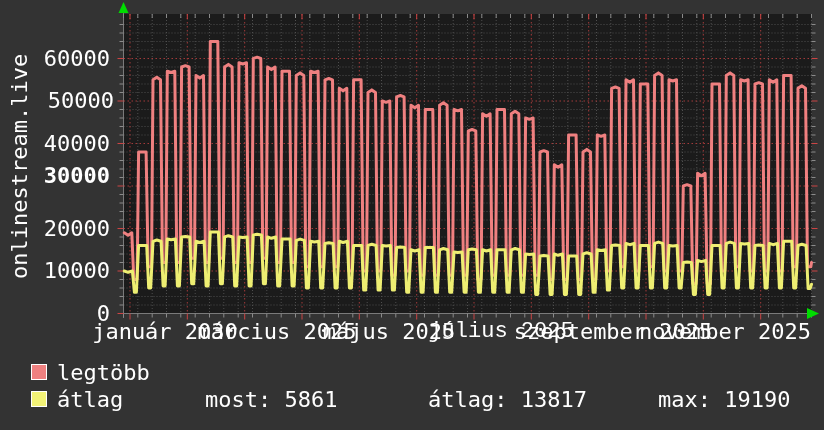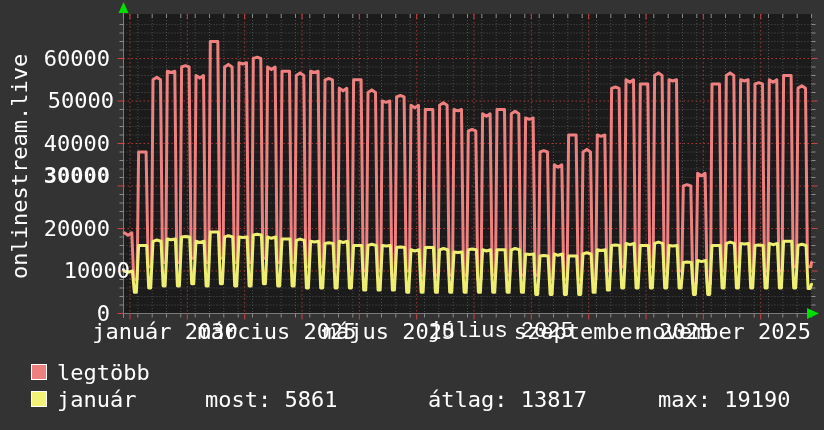--- a/index.html
+++ b/index.html
@@ -29,40 +29,40 @@
     <polygon id="y-arrow" points="123.5,2 118.5,13 128.5,13" fill="#00dd00"></polygon>
     <polygon id="x-arrow" points="819,313.5 807,308 807,319" fill="#00dd00"></polygon>
     <path id="series-legtobb" fill="none" stroke-width="3" stroke-linejoin="round" stroke-linecap="round" d="M124.3,232.8L128.1,235.3L131.8,232.8L133.8,279.5L137.1,279.5L138.6,152.0L142.4,152.0L146.1,152.0L148.2,266.8L151.5,266.8L153.0,79.8L156.8,77.2L160.5,79.8L162.5,262.5L165.8,262.5L167.3,71.3L171.1,72.5L174.8,71.3L176.8,262.5L180.1,262.5L181.6,67.0L185.4,65.7L189.1,67.0L191.2,258.3L194.5,258.3L196.0,75.5L199.8,78.1L203.5,75.5L205.5,262.5L208.8,262.5L210.3,41.5L214.1,41.5L217.8,41.5L219.8,258.3L223.1,258.3L224.6,67.0L228.4,64.4L232.1,67.0L234.2,262.5L237.5,262.5L239.0,62.8L242.8,64.0L246.5,62.8L248.5,262.5L251.8,262.5L253.3,58.5L257.1,57.2L260.8,58.5L262.8,258.3L266.1,258.3L267.6,67.0L271.4,69.6L275.1,67.0L277.2,262.5L280.5,262.5L282.0,71.3L285.8,71.3L289.5,71.3L291.5,262.5L294.8,262.5L296.3,75.5L300.1,72.9L303.8,75.5L305.8,266.8L309.1,266.8L310.6,71.3L314.4,72.5L318.1,71.3L320.2,266.8L323.5,266.8L325.0,79.8L328.8,78.5L332.5,79.8L334.5,266.8L337.8,266.8L339.3,88.3L343.1,90.8L346.8,88.3L348.8,271.0L352.1,271.0L353.6,79.8L357.4,79.8L361.1,79.8L363.2,271.0L366.5,271.0L368.0,92.5L371.8,89.9L375.5,92.5L377.5,271.0L380.8,271.0L382.3,101.0L386.1,102.3L389.8,101.0L391.8,275.3L395.1,275.3L396.6,96.8L400.4,95.5L404.1,96.8L406.2,271.0L409.5,271.0L411.0,105.3L414.8,107.8L418.5,105.3L420.5,275.3L423.8,275.3L425.3,109.5L429.1,109.5L432.8,109.5L434.8,275.3L438.1,275.3L439.6,105.3L443.4,102.7L447.1,105.3L449.2,275.3L452.5,275.3L454.0,109.5L457.8,110.8L461.5,109.5L463.5,275.3L466.8,275.3L468.3,130.8L472.1,129.5L475.8,130.8L477.8,279.5L481.1,279.5L482.6,113.8L486.4,116.3L490.1,113.8L492.2,275.3L495.5,275.3L497.0,109.5L500.8,109.5L504.5,109.5L506.5,275.3L509.8,275.3L511.3,113.8L515.1,111.2L518.8,113.8L520.8,275.3L524.1,275.3L525.6,118.0L529.4,119.3L533.1,118.0L535.2,275.3L538.5,275.3L540.0,152.0L543.8,150.7L547.5,152.0L549.5,279.5L552.8,279.5L554.3,164.8L558.1,167.3L561.8,164.8L563.8,279.5L567.1,279.5L568.6,135.0L572.4,135.0L576.1,135.0L578.2,279.5L581.5,279.5L583.0,152.0L586.8,149.4L590.5,152.0L592.5,279.5L595.8,279.5L597.3,135.0L601.1,136.3L604.8,135.0L606.8,271.0L610.1,271.0L611.6,88.3L615.4,87.0L619.1,88.3L621.2,266.8L624.5,266.8L626.0,79.8L629.8,82.3L633.5,79.8L635.5,271.0L638.8,271.0L640.3,84.0L644.1,84.0L647.8,84.0L649.8,266.8L653.1,266.8L654.6,75.5L658.4,72.9L662.1,75.5L664.2,271.0L667.5,271.0L669.0,79.8L672.8,81.0L676.5,79.8L678.5,271.0L681.8,271.0L683.3,186.0L687.1,184.7L690.8,186.0L692.8,283.8L696.1,283.8L697.6,173.3L701.4,175.8L705.1,173.3L707.2,283.8L710.5,283.8L712.0,84.0L715.8,84.0L719.5,84.0L721.5,271.0L724.8,271.0L726.3,75.5L730.1,72.9L733.8,75.5L735.8,266.8L739.1,266.8L740.6,79.8L744.4,81.0L748.1,79.8L750.2,271.0L753.5,271.0L755.0,84.0L758.8,82.7L762.5,84.0L764.5,271.0L767.8,271.0L769.3,79.8L773.1,82.3L776.8,79.8L778.8,271.0L782.1,271.0L783.6,75.5L787.4,75.5L791.1,75.5L793.2,266.8L796.5,266.8L798.0,88.3L801.8,85.7L805.5,88.3L807.5,266.8L810.8,266.8L811.5,262.5" stroke="#ef8080"></path>
     <path id="series-atlag" fill="none" stroke-width="3" stroke-linejoin="round" stroke-linecap="round" d="M124.3,271.0L128.1,272.3L132.4,271.0L134.4,292.3L136.4,292.3L138.6,245.5L142.4,245.5L146.7,245.5L148.7,288.0L150.7,288.0L153.0,241.3L156.8,240.0L161.1,241.3L163.1,285.9L165.1,285.9L167.3,239.1L171.1,239.8L175.4,239.1L177.4,285.9L179.4,285.9L181.6,237.0L185.4,236.4L189.7,237.0L191.7,283.8L193.7,283.8L196.0,241.3L199.8,242.5L204.1,241.3L206.1,285.9L208.1,285.9L210.3,231.9L214.1,231.9L218.4,231.9L220.4,283.8L222.4,283.8L224.6,237.0L228.4,235.7L232.7,237.0L234.7,285.9L236.7,285.9L239.0,237.0L242.8,237.6L247.1,237.0L249.1,285.9L251.1,285.9L253.3,234.9L257.1,234.2L261.4,234.9L263.4,283.8L265.4,283.8L267.6,237.0L271.4,238.3L275.7,237.0L277.7,285.9L279.7,285.9L282.0,239.1L285.8,239.1L290.1,239.1L292.1,285.9L294.1,285.9L296.3,240.4L300.1,239.1L304.4,240.4L306.4,288.0L308.4,288.0L310.6,241.3L314.4,241.9L318.7,241.3L320.7,288.0L322.7,288.0L325.0,243.4L328.8,242.7L333.1,243.4L335.1,288.0L337.1,288.0L339.3,241.3L343.1,242.5L347.4,241.3L349.4,288.0L351.4,288.0L353.6,245.5L357.4,245.5L361.7,245.5L363.7,290.1L365.7,290.1L368.0,245.5L371.8,244.2L376.1,245.5L378.1,290.1L380.1,290.1L382.3,245.5L386.1,246.1L390.4,245.5L392.4,290.1L394.4,290.1L396.6,247.6L400.4,247.0L404.7,247.6L406.7,292.3L408.7,292.3L411.0,249.8L414.8,251.0L419.1,249.8L421.1,292.3L423.1,292.3L425.3,247.6L429.1,247.6L433.4,247.6L435.4,292.3L437.4,292.3L439.6,249.8L443.4,248.5L447.7,249.8L449.7,292.3L451.7,292.3L454.0,251.9L457.8,252.5L462.1,251.9L464.1,292.3L466.1,292.3L468.3,249.8L472.1,249.1L476.4,249.8L478.4,292.3L480.4,292.3L482.6,249.8L486.4,251.0L490.7,249.8L492.7,292.3L494.7,292.3L497.0,249.8L500.8,249.8L505.1,249.8L507.1,292.3L509.1,292.3L511.3,249.8L515.1,248.5L519.4,249.8L521.4,292.3L523.4,292.3L525.6,254.0L529.4,254.6L533.7,254.0L535.7,294.4L537.7,294.4L540.0,256.1L543.8,255.5L548.1,256.1L550.1,294.4L552.1,294.4L554.3,254.0L558.1,255.3L562.4,254.0L564.4,294.4L566.4,294.4L568.6,256.1L572.4,256.1L576.7,256.1L578.7,294.4L580.7,294.4L583.0,254.0L586.8,252.7L591.1,254.0L593.1,292.3L595.1,292.3L597.3,249.8L601.1,250.4L605.4,249.8L607.4,290.1L609.4,290.1L611.6,245.5L615.4,244.9L619.7,245.5L621.7,288.0L623.7,288.0L626.0,243.4L629.8,244.7L634.1,243.4L636.1,288.0L638.1,288.0L640.3,245.5L644.1,245.5L648.4,245.5L650.4,288.0L652.4,288.0L654.6,243.4L658.4,242.1L662.7,243.4L664.7,288.0L666.7,288.0L669.0,245.5L672.8,246.1L677.1,245.5L679.1,288.0L681.1,288.0L683.3,262.5L687.1,261.9L691.4,262.5L693.4,294.4L695.4,294.4L697.6,260.4L701.4,261.6L705.7,260.4L707.7,294.4L709.7,294.4L712.0,245.5L715.8,245.5L720.1,245.5L722.1,288.0L724.1,288.0L726.3,243.4L730.1,242.1L734.4,243.4L736.4,288.0L738.4,288.0L740.6,243.4L744.4,244.0L748.7,243.4L750.7,288.0L752.7,288.0L755.0,245.5L758.8,244.9L763.1,245.5L765.1,288.0L767.1,288.0L769.3,243.4L773.1,244.7L777.4,243.4L779.4,288.0L781.4,288.0L783.6,241.3L787.4,241.3L791.7,241.3L793.7,288.0L795.7,288.0L798.0,245.5L801.8,244.2L806.1,245.5L808.1,288.6L810.1,288.6L811.5,284.3" stroke="#eeee72"></path>
   </svg>
 
   <div class="vtitle">onlinestream.live</div>
 
   <div id="y-axis-labels">
       <div class="txt ytick" style="left: 0px; top: 303px;">0</div>
-      <div class="txt ytick" style="left: 0px; top: 260px; padding-left: 20px;">10000</div>
+      <div class="txt ytick" style="left: 0px; top: 260px;">10000</div>
       <div class="txt ytick" style="left: 0px; top: 218px;">20000</div>
       <div class="txt ytick" style="left: 0px; top: 165px; font-weight: bold;">30000</div>
       <div class="txt ytick" style="left: 0px; top: 133px;">40000</div>
       <div class="txt ytick" style="left: 4px; top: 90px;">50000</div>
       <div class="txt ytick" style="left: 0px; top: 48px;">60000</div>
     </div>
   <div id="x-axis-labels">
       <div class="txt xtick" style="left: 55px; top: 321px;">január 2030</div>
       <div class="txt xtick" style="left: 167px; top: 321px;">március 2025</div>
       <div class="txt xtick" style="left: 279px; top: 321px; text-align: center;">május 2025</div>
       <div class="txt xtick" style="left: 391px; top: 321px; font-family: Liberation Mono, monospace;">július 2025</div>
       <div class="txt xtick" style="left: 503px; top: 321px;">szeptember 2025</div>
       <div class="txt xtick" style="left: 615px; top: 321px;">november 2025</div>
     </div>
 
   <div>
     <span class="swatch" id="swatch-legtobb" style="left: 31px; top: 364px; background: rgb(239, 128, 128);"></span>
     <span class="txt" style="left:57px;top:362px;">legtöbb</span>
 
     <span class="swatch" id="swatch-atlag" style="left: 31px; top: 391px; background: rgb(242, 242, 118);"></span>
-    <span class="txt" style="left:57px;top:389px;">január</span>
+    <span class="txt" style="left:57px;top:389px;">átlag</span>
 
     <span class="txt" style="left:205px;top:389px;">most: 5861</span>
     <span class="txt" style="left:428px;top:389px;">átlag: 13817</span>
     <span class="txt" style="left:658px;top:389px;">max: 19190</span>
   </div>
 </div>
 
 </body></html>

